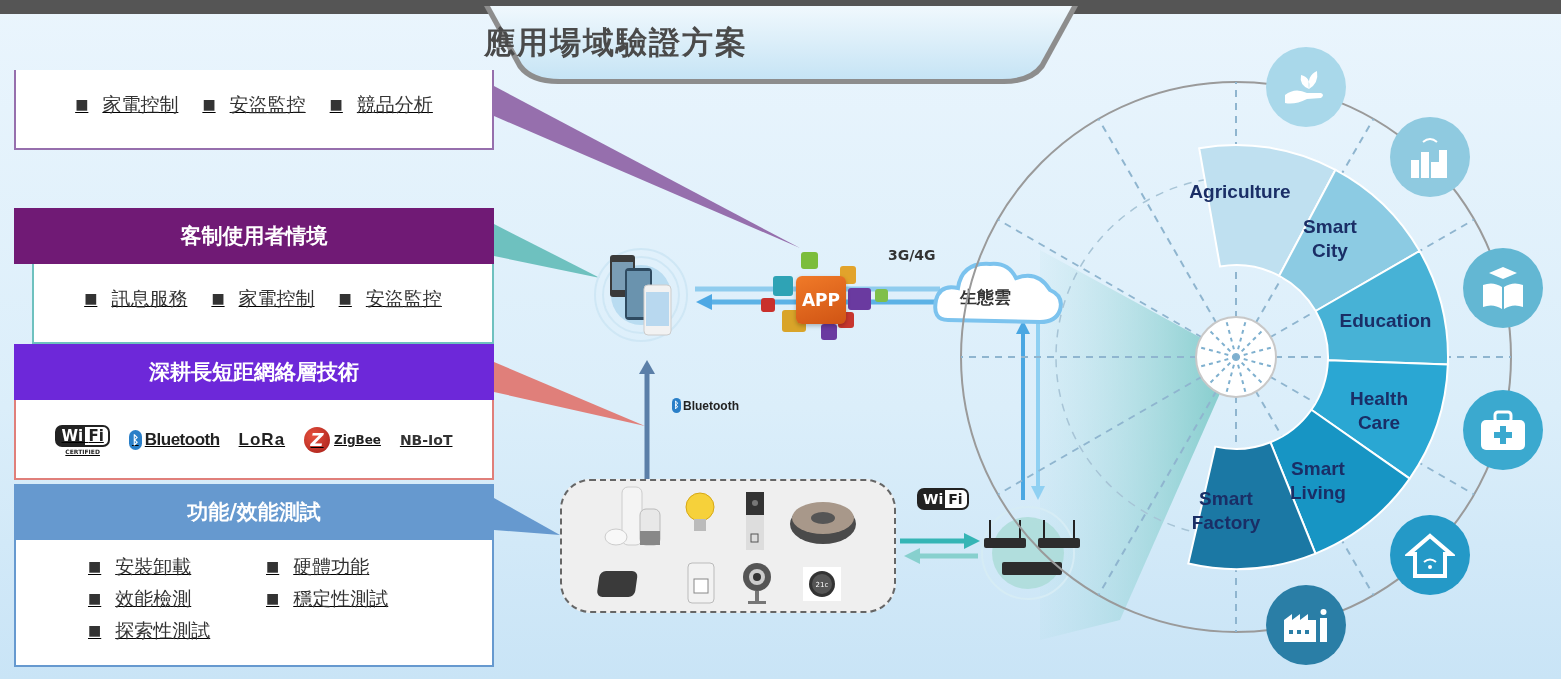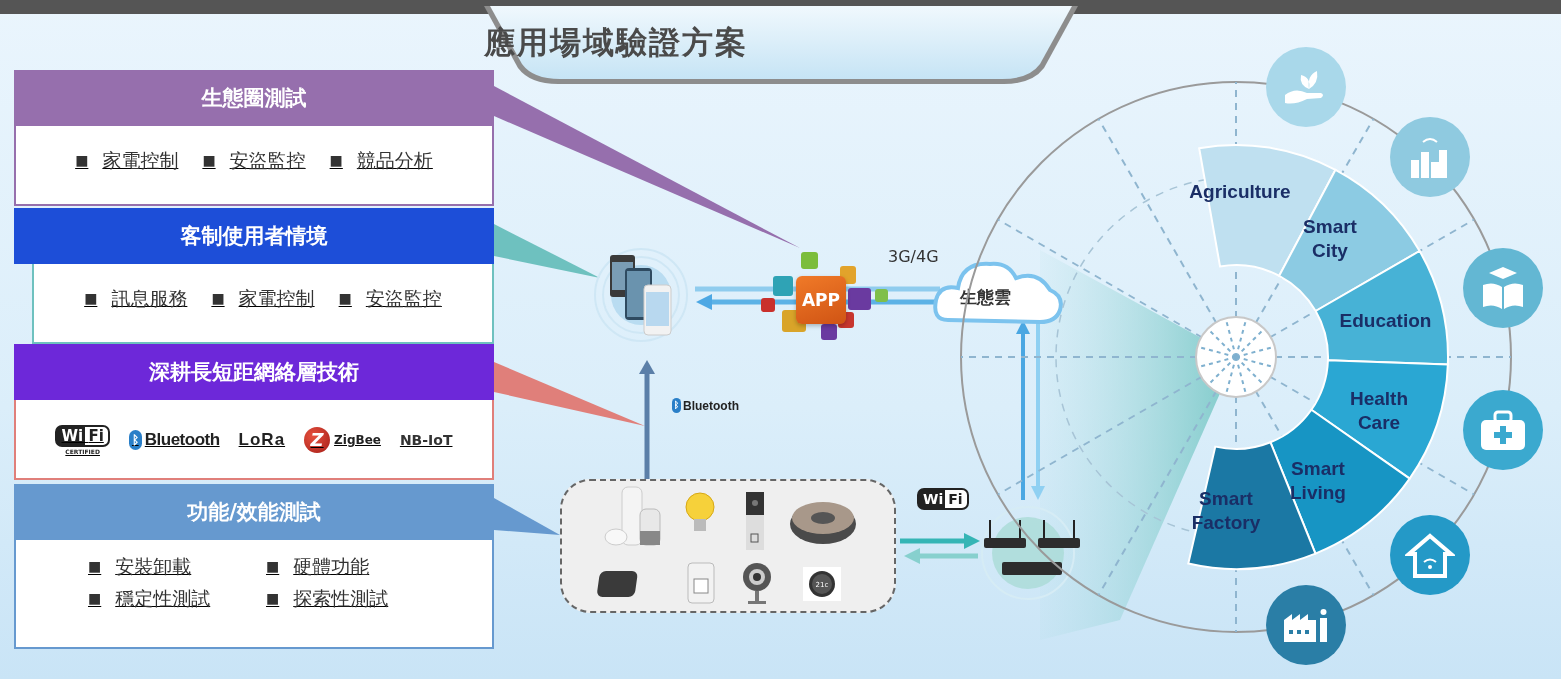--- a/index.html
+++ b/index.html
@@ -14,41 +14,41 @@
     font-size:31px; font-weight:bold; color:#4a4a4a; letter-spacing:2px; }
 
   .panel { position:absolute; left:14px; width:480px; }
   .panel .hdr { height:56px; color:#fff; font-weight:bold; font-size:21px; text-align:center; line-height:56px; }
   .panel .body { background:#fff; border:2px solid; border-top:none; box-sizing:border-box;text-decoration:underline; }
   .items-row { display:flex; justify-content:center; gap:24px; font-size:19px; color:#333; }
   .items-row span, .grid-item { white-space:nowrap; }
   .bullet::before { content:"■"; margin-right:14px; font-size:14px; color:#333; vertical-align:2px; }
 
   .p1 { top:70px; } .p1 .hdr { background:#966fad; } .p1 .body { border-color:#966fad; height:80px; padding-top:22px; }
-  .p2 { top:208px; } .p2 .hdr { background:#1d4ed8; } .p2 .body { border-color:#6ec1bf; height:80px; padding-top:22px;margin-left:18px; }
+  .p2 { top:208px; } .p2 .hdr { background:#701a75; } .p2 .body { border-color:#6ec1bf; height:80px; padding-top:22px;margin-left:18px; }
   .p3 { top:344px; } .p3 .hdr { background:#6d28d9; } .p3 .body { border-color:#e07f7a; height:80px; }
-  .p4 { top:484px; } .p4 .hdr { background:#6699cf; } .p4 .body { border-color:#6699cf; height:109px; padding:14px 0 0 72px; }
+  .p4 { top:484px; } .p4 .hdr { background:#6699cf; } .p4 .body { border-color:#6699cf; height:127px; padding:14px 0 0 72px; }
 
   .grid { display:grid; grid-template-columns:178px 160px; row-gap:6px; font-size:19px; color:#333; }
 
   .logos { display:flex; align-items:center; justify-content:space-around; height:80px; padding:0 30px; }
   .logo { font-weight:bold; color:#222; }
   .wifi-logo { display:flex; flex-direction:column; align-items:center; }
   .wifi-box { border:2px solid #222; border-radius:7px; font-size:15px; font-weight:bold; padding:0 4px; line-height:18px; background:linear-gradient(90deg,#222 55%,#fff 55%); }
   .wifi-box .wi { color:#fff; } .wifi-box .fi { color:#222; }
   .wifi-cert { font-size:6px; font-weight:bold; margin-top:1px; }
   .bt-logo { display:flex; align-items:center; gap:3px; font-family:"Liberation Sans", sans-serif; font-size:17px; font-weight:bold; letter-spacing:-0.5px; }
   .bt-rune { width:13px; height:20px; border-radius:7px; background:#2a7fc8; color:#fff; font-size:12px; text-align:center; line-height:20px; }
   .lora-logo { font-size:17px; font-family:"Liberation Sans", sans-serif; font-weight:bold; letter-spacing:1px; }
   .zig-logo { display:flex; align-items:center; gap:4px; font-size:12px; font-weight:bold; }
   .zig-ball { width:26px; height:26px; border-radius:50%; background:radial-gradient(circle at 35% 35%, #e6513f, #a51d16); color:#fff; font-weight:bold; font-size:18px; text-align:center; line-height:26px; font-style:italic; }
   .nb-logo { font-size:14px; font-weight:bold; color:#333; }
 
   .abs { position:absolute; }
-  .label-3g { left:888px; top:247px; font-size:16px; font-weight:normal; color:#333; }
+  .label-3g { left:888px; top:247px; font-size:14px; font-weight:bold; color:#333; }
   .cloud-text { left:960px; top:286px; font-size:17px; font-weight:bold; color:#333; }
   .app-box { left:796px; top:276px; width:50px; height:48px; border-radius:6px;
     background:linear-gradient(160deg,#f07a28,#d05414); color:#fff; font-weight:bold; font-size:17px; text-align:center; line-height:48px; box-shadow:0 2px 4px rgba(0,0,0,.25); }
   .mini-app { position:absolute; border-radius:3px; }
   .bt-mid { left:672px; top:398px; display:flex; align-items:center; gap:2px; font-family:"Liberation Sans",sans-serif; font-size:12px; font-weight:bold; color:#222; }
   .bt-mid .bt-rune { width:9px; height:15px; font-size:9px; line-height:15px; }
   .wifi-mid { left:917px; top:488px; border:2px solid #222; border-radius:7px; font-size:14px; font-weight:bold; padding:0 4px; line-height:18px; background:linear-gradient(90deg,#222 55%,#fff 55%); }
   .wifi-mid .wi { color:#fff; } .wifi-mid .fi { color:#222; }
 
   .device-box { left:560px; top:479px; width:336px; height:134px; border:2px dashed #666; border-radius:30px; background:#efefef; box-sizing:border-box; }
@@ -73,21 +73,20 @@
 <div class="title-text">應用場域驗證方案</div>
 
 <svg class="abs" style="left:0;top:0" width="1561" height="679">
   <polygon points="494,86 494,116 800,248" fill="#966fad"></polygon>
   <polygon points="494,224 494,256 600,278" fill="#6ec1bf"></polygon>
   <polygon points="494,362 494,392 645,426" fill="#e07f7a"></polygon>
   <polygon points="494,498 494,530 560,535" fill="#6699cf"></polygon>
 </svg>
 
 <div class="panel p1">
-  <div class="hdr">生態圈測試</div>
   <div class="body">
     <div class="items-row">
       <span class="bullet">家電控制</span>
       <span class="bullet">安盜監控</span>
       <span class="bullet">競品分析</span>
     </div>
   </div>
 </div>
 
 <div class="panel p2">
@@ -122,20 +121,21 @@
     </div>
   </div>
 </div>
 
 <div class="panel p4">
   <div class="hdr">功能/效能測試</div>
   <div class="body">
     <div class="grid">
       <span class="grid-item bullet">安裝卸載</span>
       <span class="grid-item bullet">硬體功能</span>
+      <span class="grid-item bullet">效能檢測</span>
       <span class="grid-item bullet">穩定性測試</span>
       <span class="grid-item bullet">探索性測試</span>
     </div>
   </div>
 </div>
 
 <svg class="abs" style="left:0;top:0" width="1561" height="679">
   <defs>
     <linearGradient id="fan" x1="1" y1="0" x2="0" y2="0">
       <stop offset="0" stop-color="#6cc3bf" stop-opacity="0.85"></stop>

